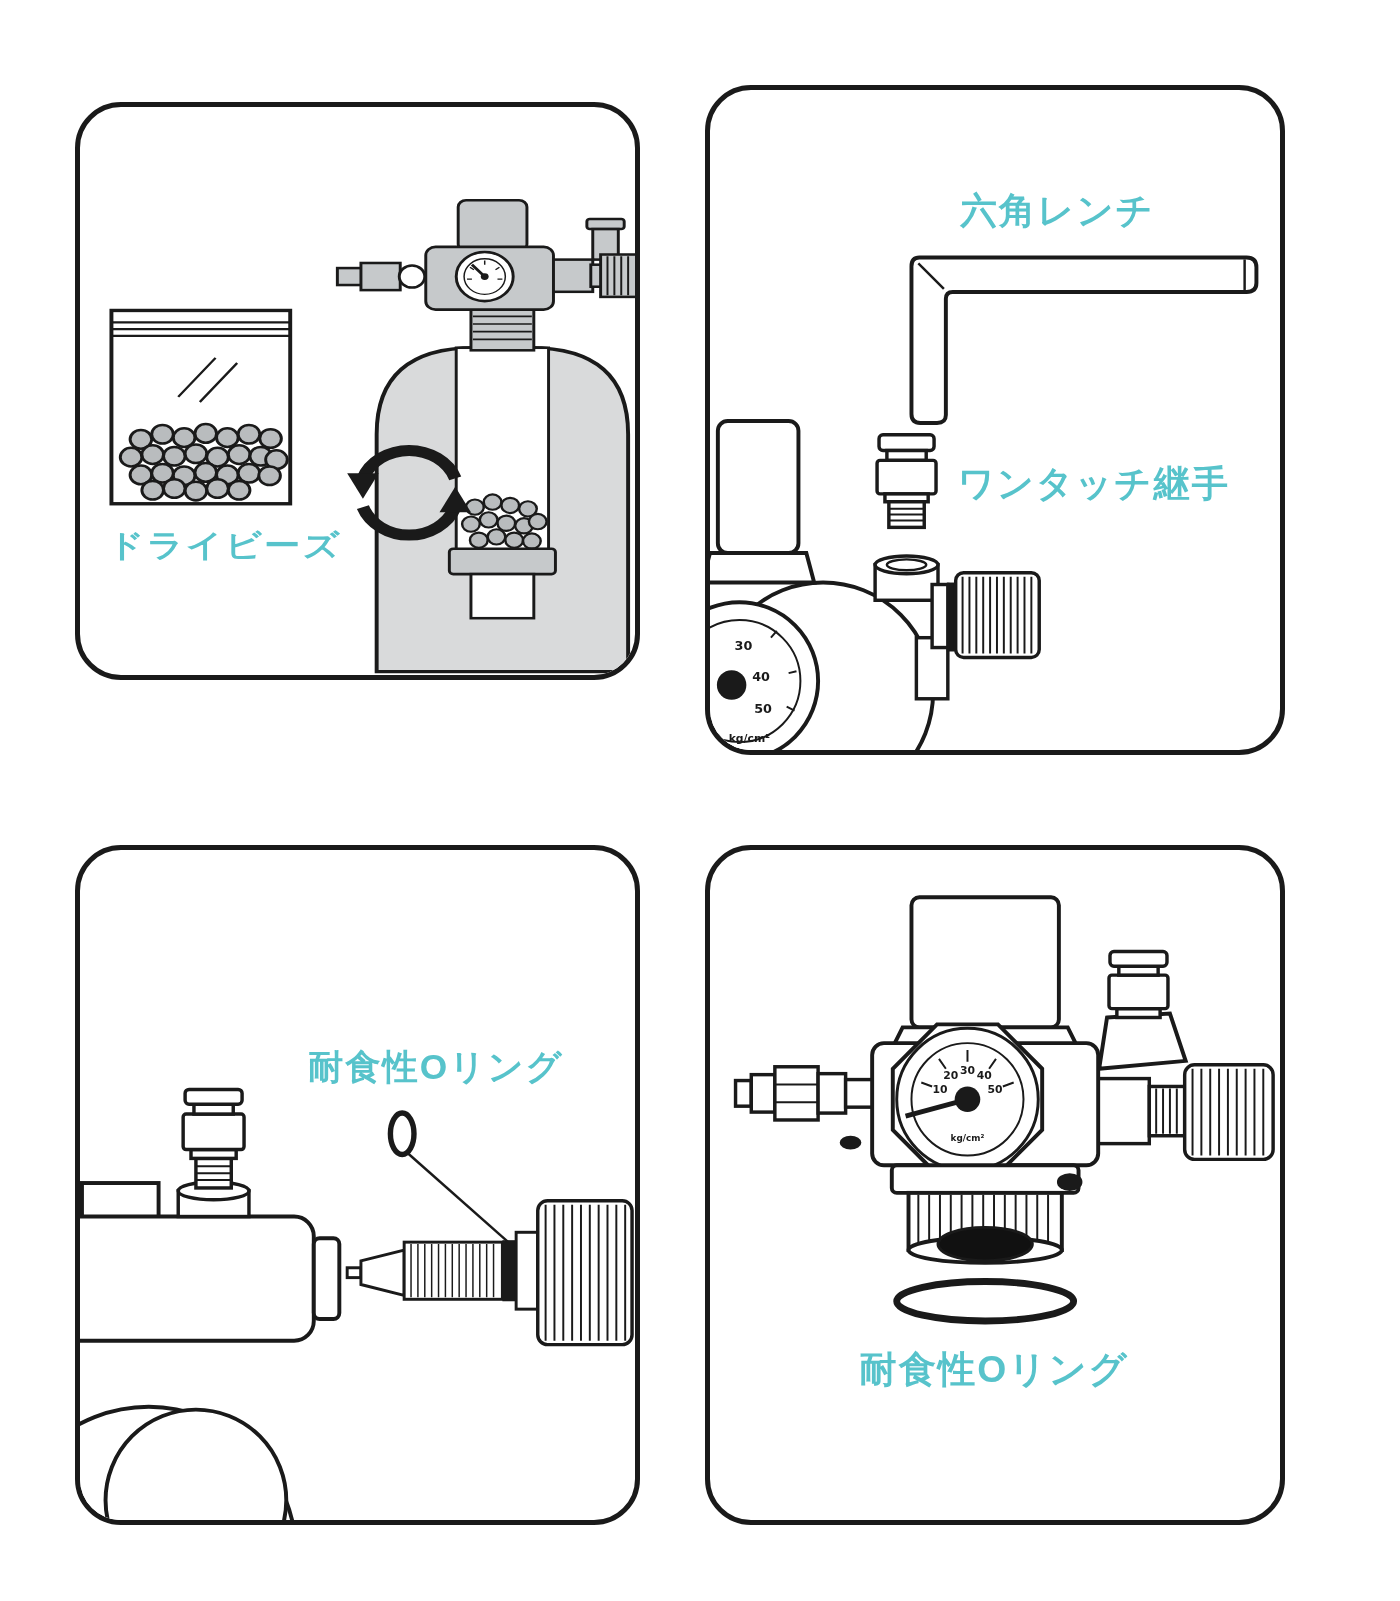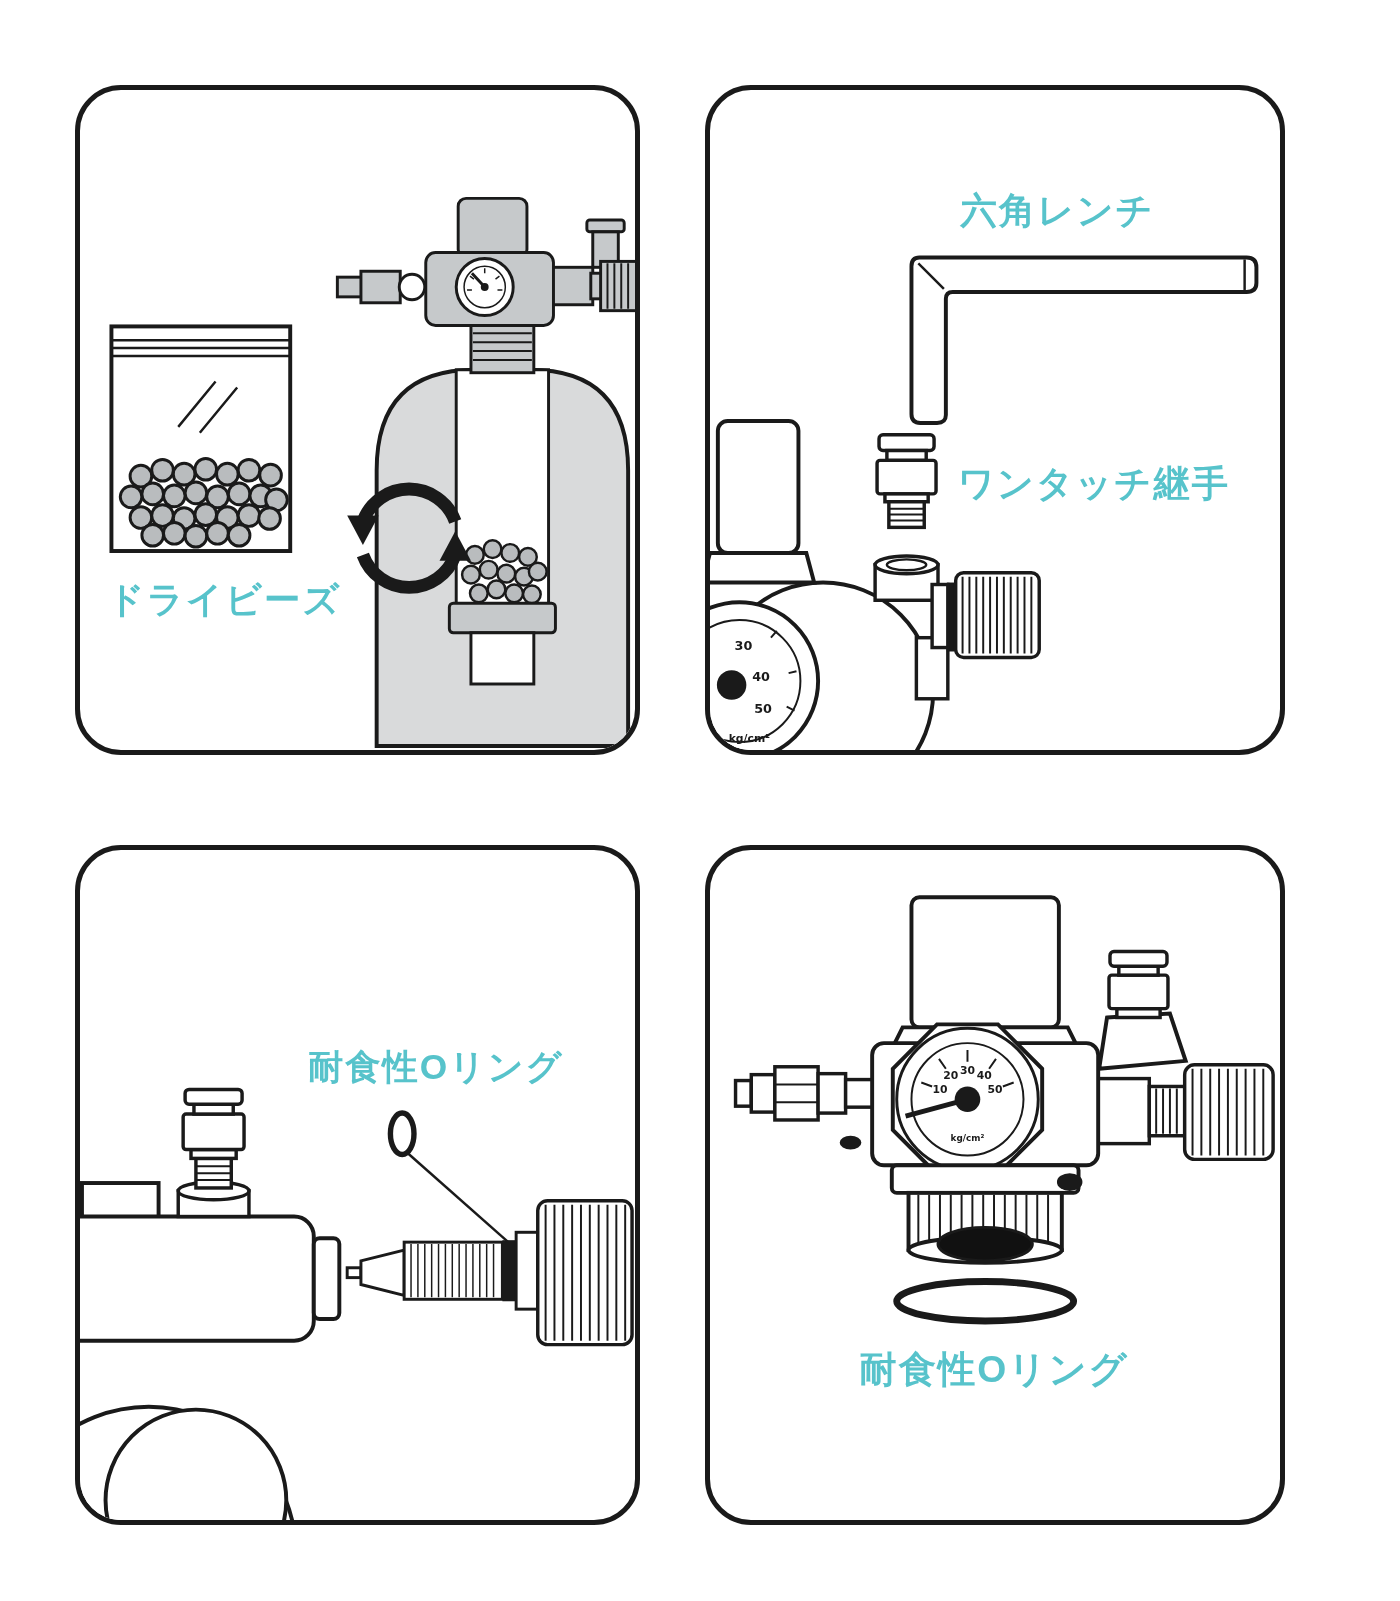--- a/index.html
+++ b/index.html
@@ -10,21 +10,21 @@
     position: relative;
     font-family: "Liberation Sans", "DejaVu Sans", sans-serif;
   }
   .panel {
     position: absolute;
     background: #ffffff;
     border: 5px solid var(--line);
     border-radius: 46px;
     overflow: hidden;
   }
-  #panel-top-left    { left: 75px;  top: 85px;  width: 565px; height: 670px; }
+  #panel-top-left    { left: 75px;  top: 102px;  width: 565px; height: 578px; }
   #panel-top-right   { left: 705px; top: 85px;  width: 580px; height: 670px; }
   #panel-bottom-left { left: 75px;  top: 845px; width: 565px; height: 680px; }
   #panel-bottom-right{ left: 705px; top: 845px; width: 580px; height: 680px; }
   .panel svg { position: absolute; inset: 0; width: 100%; height: 100%; }
   .teal-label {
     fill: var(--label);
     font-family: "Liberation Sans", "DejaVu Sans", sans-serif;
     font-weight: bold;
     letter-spacing: 2px;
   }

